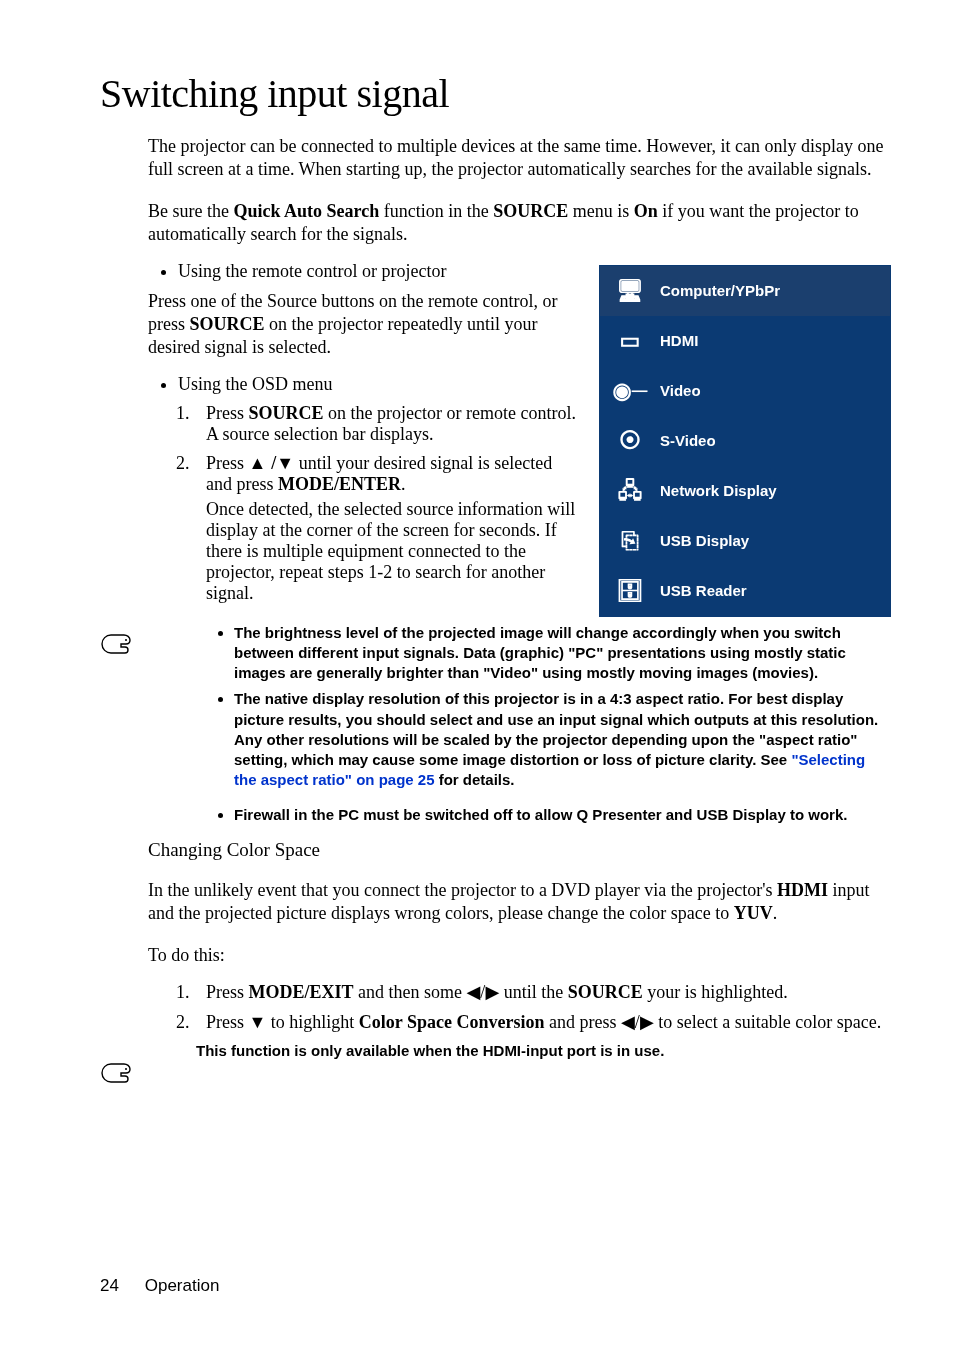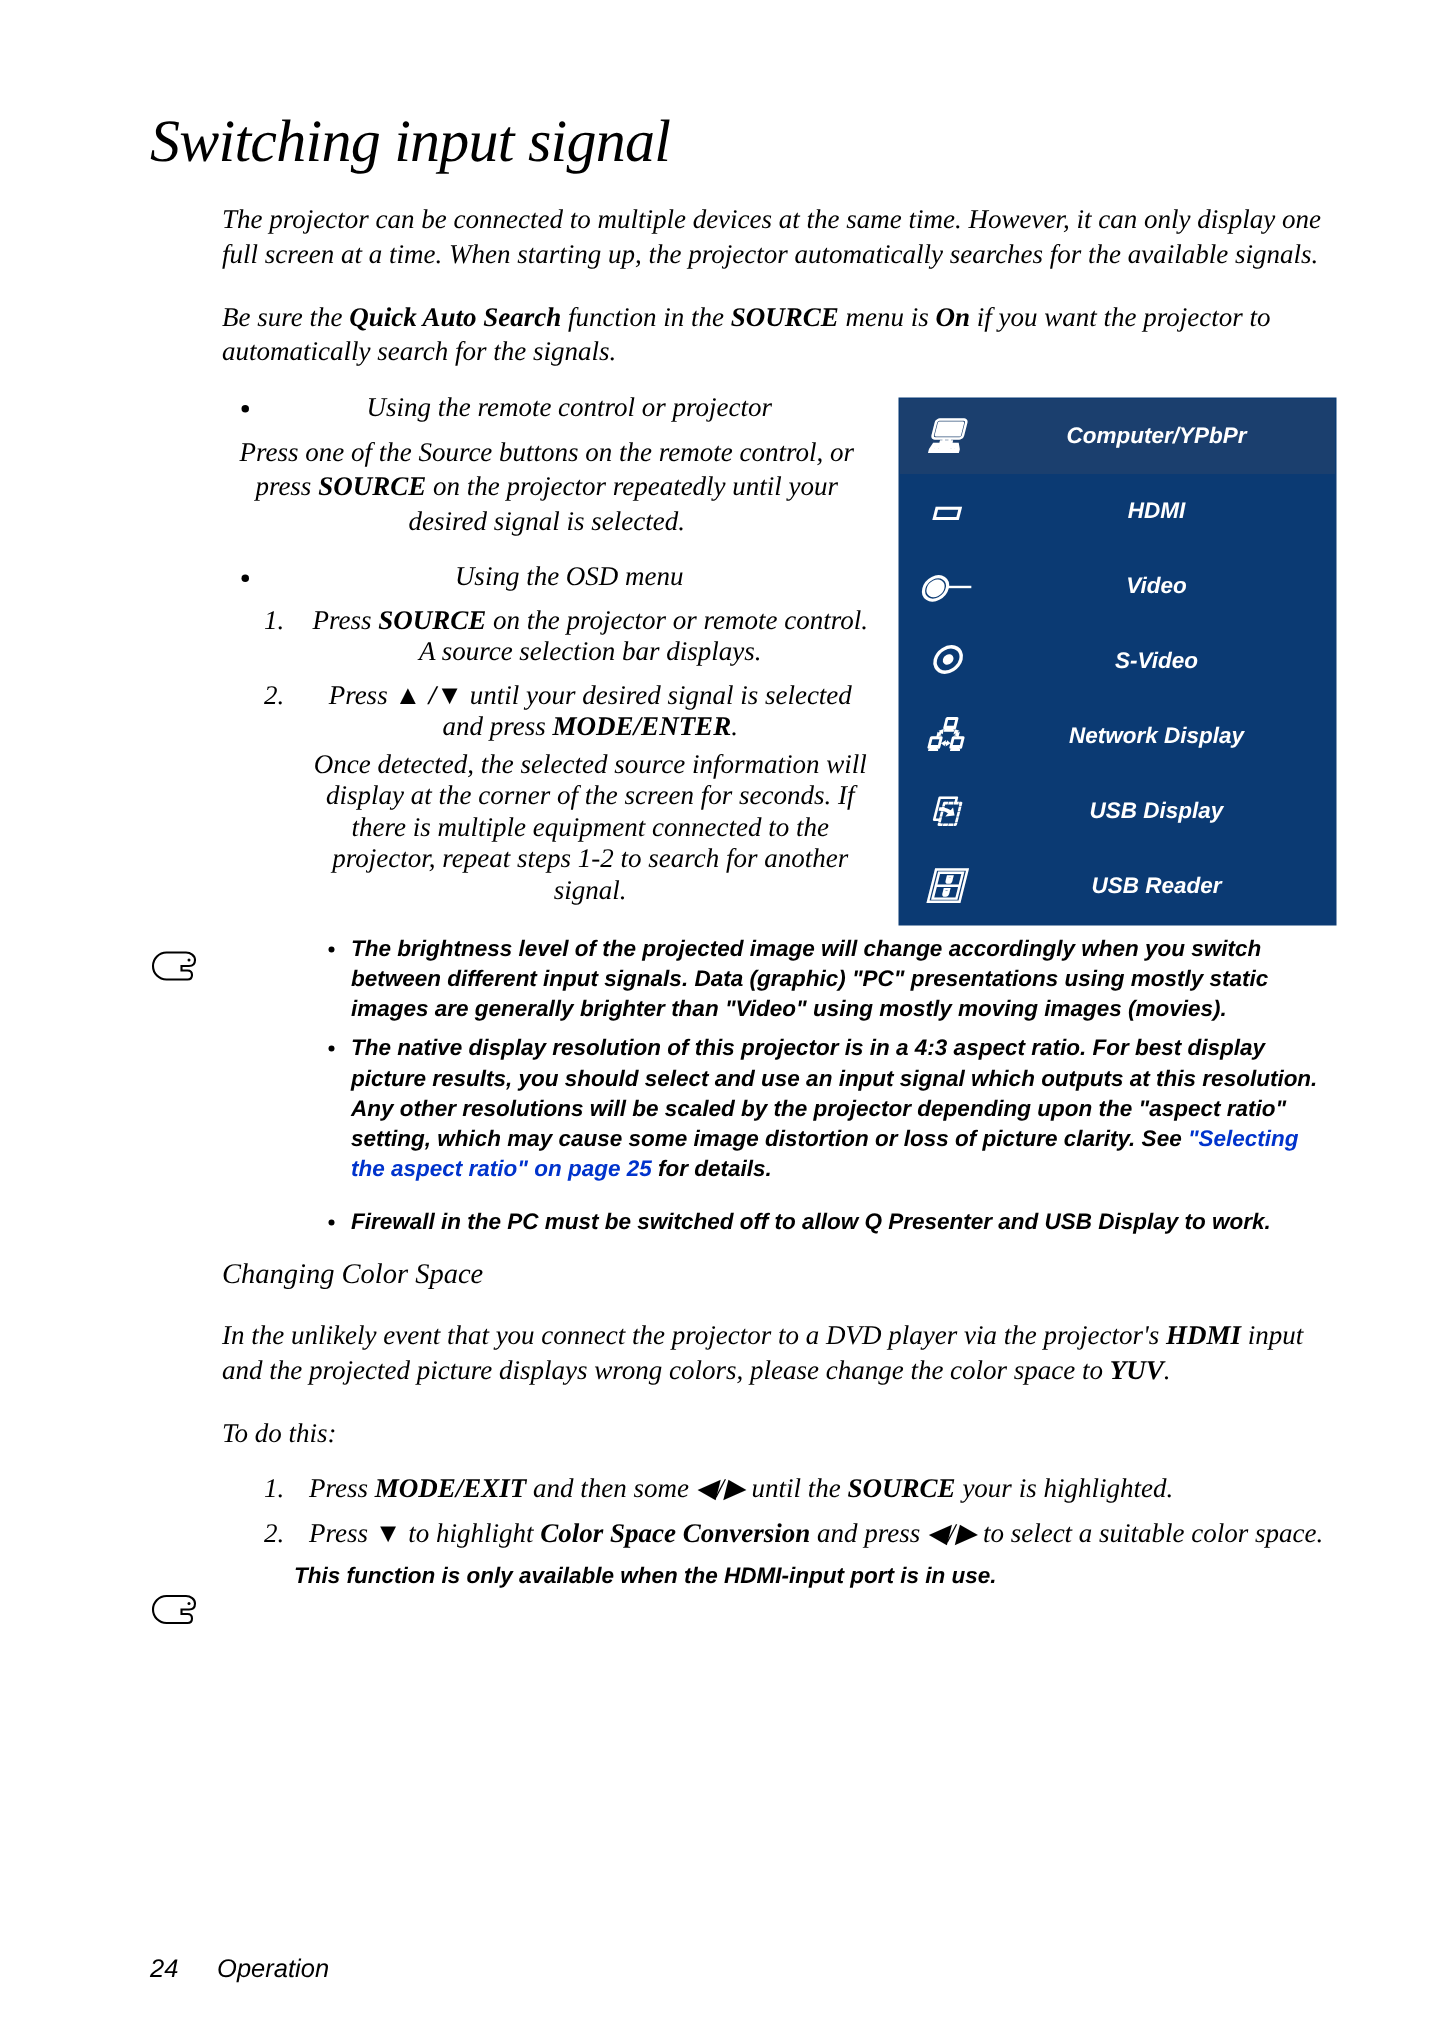--- a/index.html
+++ b/index.html
@@ -10,41 +10,39 @@
     width: 954px;
     font-family: Georgia, 'Times New Roman', serif;
     color: #000;
   }
   .page {
     width: 949px;
     height: 1352px;
     position: relative;
     box-sizing: border-box;
     padding: 60px 60px 3px 100px;
-    font-style: italic;
   }
   h1.title {
     font-family: Georgia, 'Times New Roman', serif;
     font-weight: normal;
     font-size: 40px;
     margin: 10px 0 18px 0;
     letter-spacing: -0.5px;
   }
   .body-text {
     font-size: 18px;
     line-height: 1.3;
     margin-left: 48px;
     margin-bottom: 14px;
   }
   .body-text b, .body-text .bold { font-weight: bold; }
   .columns {
     display: flex;
     gap: 18px;
     margin-bottom: 6px;
-    text-align: center;
   }
   .left-col { flex: 1; }
   .right-col { width: 290px; padding-top: 4px; }
   ul.bul { list-style: disc; margin: 0 0 8px 48px; padding-left: 30px; font-size: 18px; }
   ul.bul li { margin-bottom: 4px; }
   ol.num { list-style: decimal; margin: 0 0 8px 48px; padding-left: 46px; font-size: 18px; }
   ol.num li { margin-bottom: 8px; padding-left: 12px; }
   ol.num li .sub { display:block; margin-top: 4px; }
 
   .source-panel {
@@ -105,21 +103,21 @@
   h2.sub {
     font-family: Georgia, 'Times New Roman', serif;
     font-weight: normal;
     font-size: 19px;
     margin: 12px 0 6px 48px;
   }
 
   .footer {
     position: absolute;
     left: 100px;
-    bottom: 29px;
+    bottom: 56px;
     font-family: Arial, Helvetica, sans-serif;
     font-size: 17px;
   }
   .footer .pnum { display:inline-block; width: 40px; }
 
   .arrow { font-family: Arial, sans-serif; }
 </style>
 </head>
 <body>
 

